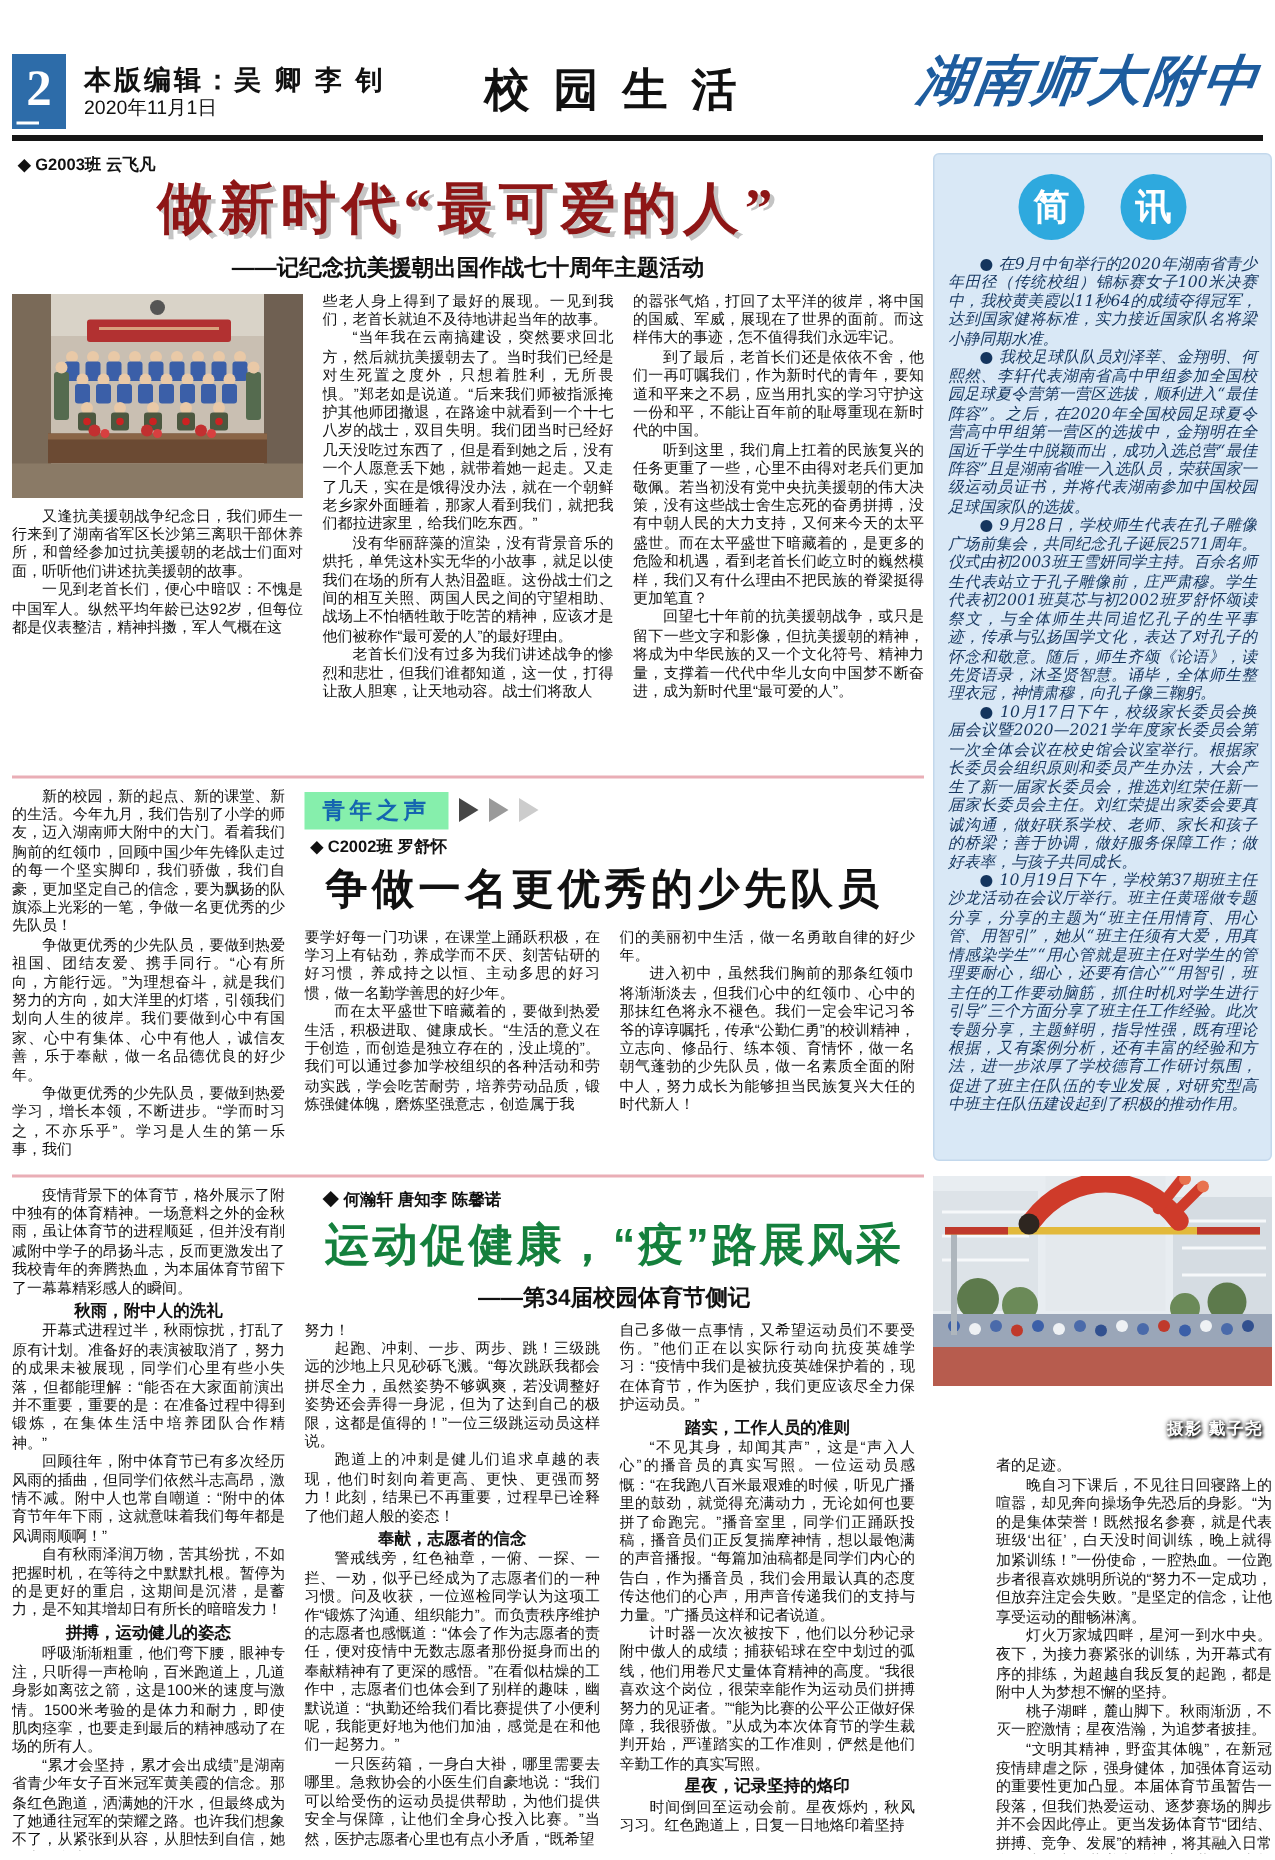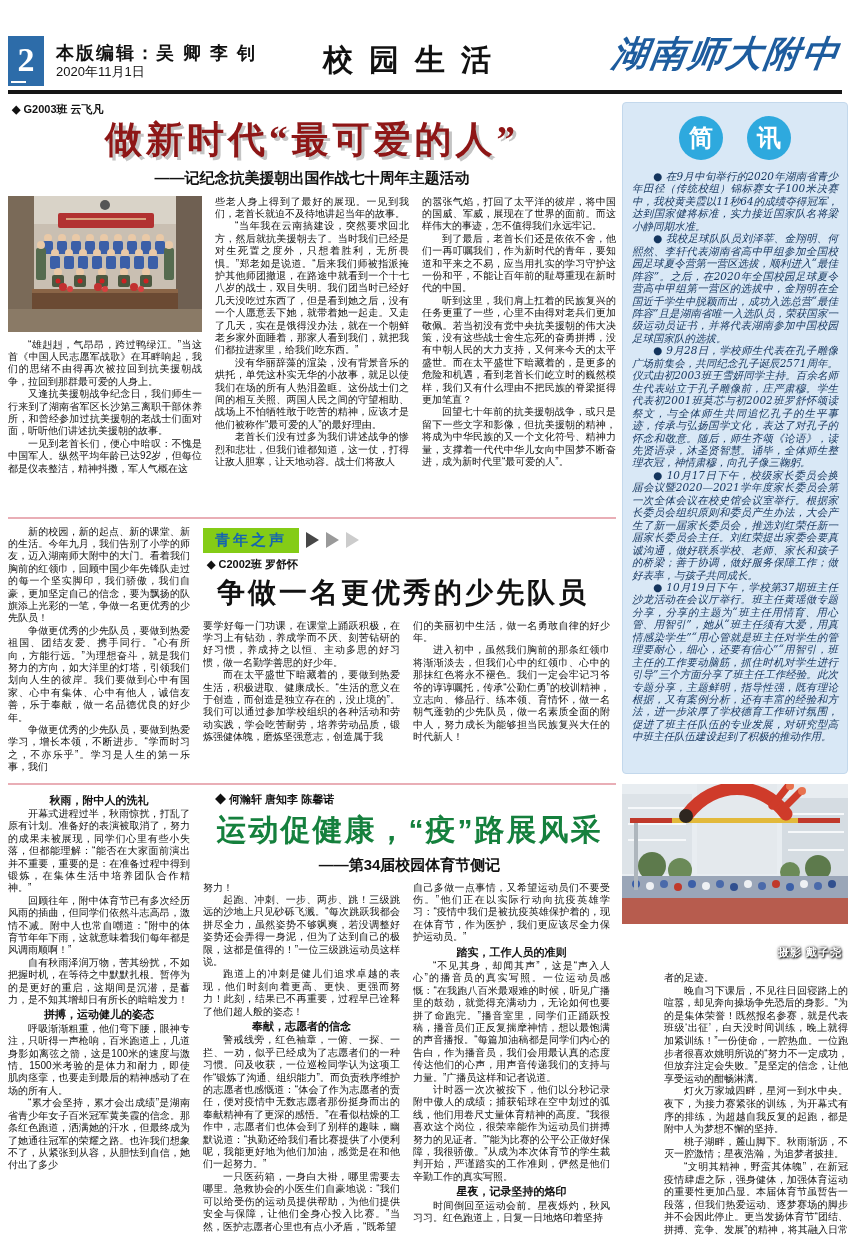--- a/index.html
+++ b/index.html
@@ -39,21 +39,21 @@
   .m-sub { text-align:center; font-size:15px; font-weight:bold; margin:7px 0 8px; }
   .col-m { height:314px; }
   .photo1 { width:194px; height:136px; margin-bottom:7px; }
   .photo1 svg, .photo2 svg { display:block; }
 
   
   .youth { display:flex; gap:13px; }
   .y-col1 { width:182px; height:246px; }
   .y-right { flex:1; }
   .badge-row { display:flex; align-items:center; gap:7px; margin:2px 0 4px; }
-  .y-badge { background:#84cc16; color:#1565b0; font-weight:bold; font-size:15px;
+  .y-badge { background:#86efac; color:#1565b0; font-weight:bold; font-size:15px;
     padding:3px 12px; letter-spacing:3px; }
   .tri { width:0; height:0; border-top:8px solid transparent; border-bottom:8px solid transparent;
     border-left:13px solid #474747; }
   .tri.t2 { border-left-color:#9a9a9a; }
   .tri.t3 { border-left-color:#cccccc; }
   .y-title { font-size:28px; font-weight:900; letter-spacing:3px; margin:2px 0 8px 14px; }
   .y-cols .col { height:156px; width:197px; }
 
   
   .sports { display:flex; gap:13px; }
@@ -151,21 +151,20 @@
             <circle cx="55" cy="91" r="4" fill="#c23030"></circle>
               <circle cx="62" cy="93" r="3" fill="#d84040"></circle>
             <circle cx="90" cy="91" r="4" fill="#c23030"></circle>
               <circle cx="97" cy="93" r="3" fill="#d84040"></circle>
             <circle cx="126" cy="91" r="4" fill="#c23030"></circle>
               <circle cx="133" cy="93" r="3" fill="#d84040"></circle>
             <rect x="0" y="113" width="194" height="23" fill="#8a7a66"></rect>
           </svg>
         </div>
         <div>
-            <p class="para">“雄赳赳，气昂昂，跨过鸭绿江。”当这首《中国人民志愿军战歌》在耳畔响起，我们的思绪不由得再次被拉回到抗美援朝战争，拉回到那群最可爱的人身上。</p>
             <p class="para">又逢抗美援朝战争纪念日，我们师生一行来到了湖南省军区长沙第三离职干部休养所，和曾经参加过抗美援朝的老战士们面对面，听听他们讲述抗美援朝的故事。</p>
             <p class="para">一见到老首长们，便心中暗叹：不愧是中国军人。纵然平均年龄已达92岁，但每位都是仪表整洁，精神抖擞，军人气概在这</p>
           </div>
       </div>
       <div class="col col-m">
           <p class="cont">些老人身上得到了最好的展现。一见到我们，老首长就迫不及待地讲起当年的故事。</p>
           <p class="para">“当年我在云南搞建设，突然要求回北方，然后就抗美援朝去了。当时我们已经是对生死置之度外，只想着胜利，无所畏惧。”郑老如是说道。“后来我们师被指派掩护其他师团撤退，在路途中就看到一个十七八岁的战士，双目失明。我们团当时已经好几天没吃过东西了，但是看到她之后，没有一个人愿意丢下她，就带着她一起走。又走了几天，实在是饿得没办法，就在一个朝鲜老乡家外面睡着，那家人看到我们，就把我们都拉进家里，给我们吃东西。”</p>
           <p class="para">没有华丽辞藻的渲染，没有背景音乐的烘托，单凭这朴实无华的小故事，就足以使我们在场的所有人热泪盈眶。这份战士们之间的相互关照、两国人民之间的守望相助、战场上不怕牺牲敢于吃苦的精神，应该才是他们被称作“最可爱的人”的最好理由。</p>
           <p class="para">老首长们没有过多为我们讲述战争的惨烈和悲壮，但我们谁都知道，这一仗，打得让敌人胆寒，让天地动容。战士们将敌人</p>
         </div>
@@ -205,20 +204,21 @@
             <p class="para">进入初中，虽然我们胸前的那条红领巾将渐渐淡去，但我们心中的红领巾、心中的那抹红色将永不褪色。我们一定会牢记习爷爷的谆谆嘱托，传承“公勤仁勇”的校训精神，立志向、修品行、练本领、育情怀，做一名朝气蓬勃的少先队员，做一名素质全面的附中人，努力成长为能够担当民族复兴大任的时代新人！</p>
           </div>
       </div>
     </div>
   </div>
 
   <div class="divider"></div>
 
   <div class="sports">
     <div class="col s-col1">
+        <p class="para">疫情背景下的体育节，格外展示了附中独有的体育精神。一场意料之外的金秋雨，虽让体育节的进程顺延，但并没有削减附中学子的昂扬斗志，反而更激发出了我校青年的奔腾热血，为本届体育节留下了一幕幕精彩感人的瞬间。</p>
         <div class="subhead">秋雨，附中人的洗礼</div>
         <p class="para">开幕式进程过半，秋雨惊扰，打乱了原有计划。准备好的表演被取消了，努力的成果未被展现，同学们心里有些小失落，但都能理解：“能否在大家面前演出并不重要，重要的是：在准备过程中得到锻炼，在集体生活中培养团队合作精神。”</p>
         <p class="para">回顾往年，附中体育节已有多次经历风雨的插曲，但同学们依然斗志高昂，激情不减。附中人也常自嘲道：“附中的体育节年年下雨，这就意味着我们每年都是风调雨顺啊！”</p>
         <p class="para">自有秋雨泽润万物，苦其纷扰，不如把握时机，在等待之中默默扎根。暂停为的是更好的重启，这期间是沉潜，是蓄力，是不知其增却日有所长的暗暗发力！</p>
         <div class="subhead">拼搏，运动健儿的姿态</div>
         <p class="para">呼吸渐渐粗重，他们弯下腰，眼神专注，只听得一声枪响，百米跑道上，几道身影如离弦之箭，这是100米的速度与激情。1500米考验的是体力和耐力，即使肌肉痉挛，也要走到最后的精神感动了在场的所有人。</p>
         <p class="para">“累才会坚持，累才会出成绩”是湖南省青少年女子百米冠军黄美霞的信念。那条红色跑道，洒满她的汗水，但最终成为了她通往冠军的荣耀之路。也许我们想象不了，从紧张到从容，从胆怯到自信，她付出了多少</p>
       </div>
     <div class="s-mid">
       <div class="s-byline">◆ 何瀚轩 唐知李 陈馨诺</div>

